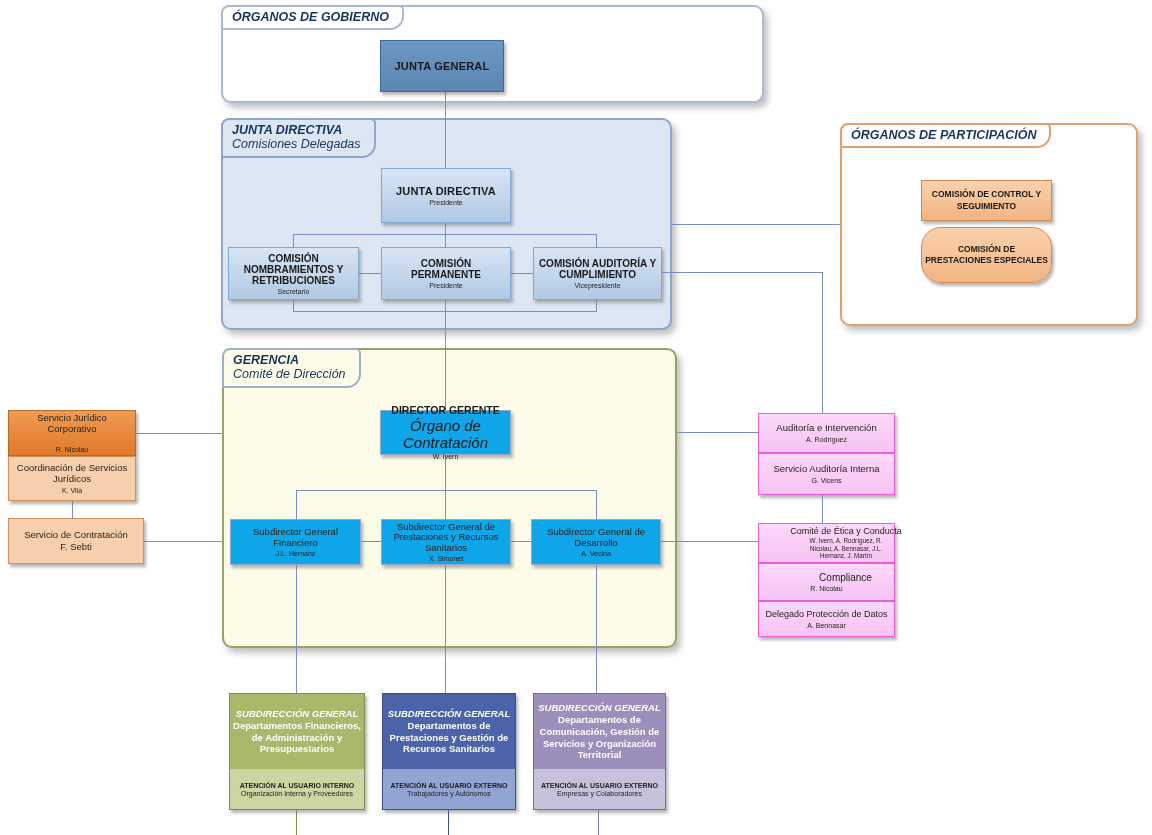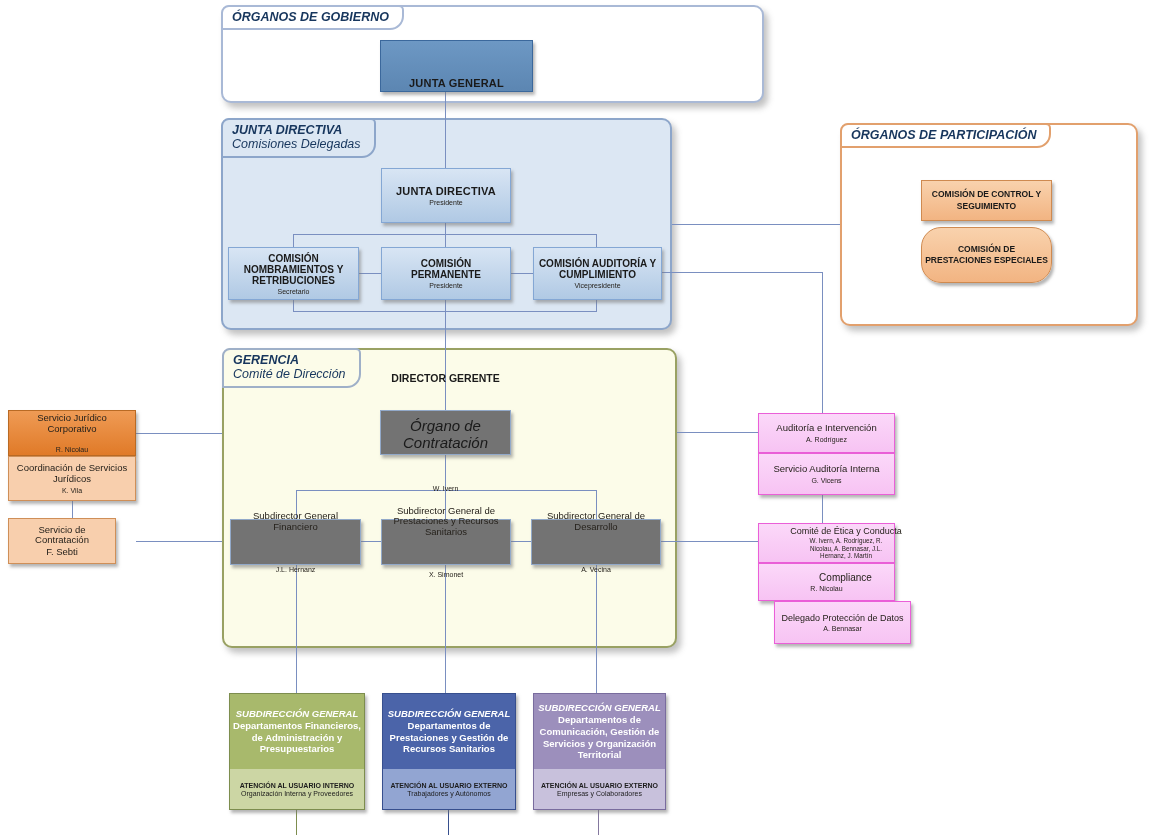--- a/index.html
+++ b/index.html
@@ -25,21 +25,21 @@
   .node {
     position:absolute; display:flex; flex-direction:column; align-items:center;
     justify-content:center; text-align:center; padding:2px 3px;
     box-shadow:2px 3px 3px rgba(120,120,120,0.55);
   }
   .blue-grad   { background:linear-gradient(#d8e5f4,#b0c9e4); border:1px solid #84a7d4; }
   .steel       { background:linear-gradient(#6d98c4,#5c86b2); border:1px solid #3b689c; }
   .orange-grad { background:linear-gradient(#f9d2ad,#f2b482); border:1px solid #cf8a50; }
   .orange-dark { background:linear-gradient(#ef9b55,#e07a28); border:1px solid #b96a24;justify-content:space-between; }
   .orange-light{ background:#f8cfad; border:1px solid #cf8f58; }
-  .yellow      { background:#737373; border:1px solid #92a9c9;gap:32px; }
+  .yellow      { background:#0ea5e9; border:1px solid #92a9c9; }
   .pink        { background:linear-gradient(#fbd8f9,#f7c3f3); border:1px solid #ea5fd8; }
   .t-lg { font-weight:bold; font-size:11px; letter-spacing:0.2px; }
   .t-md { font-weight:bold; font-size:10px; line-height:1.1; }
   .t-sm { font-size:9.5px; line-height:1.12; color:#26221c; }
   .t-nw { white-space:nowrap; font-size:9px; }
   .t-it { font-style:italic; font-size:15px; }
   .t-xs { font-size:7px; margin-top:2px; color:#26221c; }
   .t-xxs{ font-size:6.3px; line-height:1.2; margin-top:1px; color:#26221c; }
   .t-eq { font-size:9.5px; margin-top:1px; }
   
@@ -112,21 +112,21 @@
   <div class="cl h" style="left:136px;top:433px;width:86px;"></div>
   <div class="cl h" style="left:136px;top:541px;width:86px;"></div>
   <div class="cl v" style="left:72px;top:501px;height:17px;"></div>
   <div class="cl v" style="left:296px;top:565px;height:128px;"></div>
   <div class="cl v" style="left:445px;top:565px;height:128px;"></div>
   <div class="cl v" style="left:596px;top:565px;height:128px;"></div>
   <div class="cl v" style="left:296px;top:810px;height:25px;background:#7d8d4e;"></div>
   <div class="cl v" style="left:448px;top:810px;height:25px;background:#374f8e;"></div>
   <div class="cl v" style="left:598px;top:810px;height:25px;background:#84789f;"></div>
 
-  <div class="node steel" style="left:380px;top:40px;width:153px;height:52px;justify-content:flex-end;">
+  <div class="node steel" style="left:380px;top:40px;width:124px;height:52px;">
     <span class="t-lg">JUNTA GENERAL</span>
   </div>
 
   <div class="node blue-grad" style="left:381px;top:168px;width:130px;height:55px;">
     <span class="t-lg">JUNTA DIRECTIVA</span>
     <span class="t-xs">Presidente</span>
   </div>
   <div class="node blue-grad" style="left:228px;top:247px;width:131px;height:53px;">
     <span class="t-md">COMISIÓN NOMBRAMIENTOS Y RETRIBUCIONES</span>
     <span class="t-xs">Secretario</span>
@@ -166,42 +166,42 @@
   </div>
 
   <div class="node orange-dark" style="left:8px;top:410px;width:128px;height:46px;">
     <span class="t-sm">Servicio Jurídico Corporativo</span>
     <span class="t-xs">R. Nicolau</span>
   </div>
   <div class="node orange-light" style="left:8px;top:456px;width:128px;height:45px;">
     <span class="t-sm">Coordinación de Servicios Jurídicos</span>
     <span class="t-xs">K. Vila</span>
   </div>
-  <div class="node orange-light" style="left:8px;top:518px;width:108px;height:46px;">
+  <div class="node orange-light" style="left:8px;top:518px;width:136px;height:46px;">
     <span class="t-sm">Servicio de Contratación</span>
     <span class="t-sm t-eq">F. Sebti</span>
   </div>
 
   <div class="node pink" style="left:758px;top:413px;width:137px;height:40px;">
     <span class="t-sm">Auditoría e Intervención</span>
     <span class="t-xs">A. Rodríguez</span>
   </div>
   <div class="node pink" style="left:758px;top:453px;width:137px;height:42px;">
     <span class="t-sm">Servicio Auditoría Interna</span>
     <span class="t-xs">G. Vicens</span>
   </div>
   <div class="node pink" style="left:758px;top:523px;width:137px;height:40px;padding-left:42px;">
     <span class="t-sm t-nw">Comité de Ética y Conducta</span>
     <span class="t-xxs">W. Ivern, A. Rodríguez, R. Nicolau, A. Bennasar, J.L. Hernanz, J. Martín</span>
   </div>
   <div class="node pink" style="left:758px;top:563px;width:137px;height:38px;">
     <span class="t-sm" style="font-size:10px;margin-left:38px;">Compliance</span>
     <span class="t-xs">R. Nicolau</span>
   </div>
-  <div class="node pink" style="left:758px;top:601px;width:137px;height:43px;margin-left:16px;">
+  <div class="node pink" style="left:758px;top:601px;width:137px;height:36px;">
     <span class="t-sm t-nw">Delegado Protección de Datos</span>
     <span class="t-xs">A. Bennasar</span>
   </div>
 
   <div class="tri green" style="left:229px;top:693px;width:136px;height:117px;">
     <div class="head">
       <span class="sg-title">SUBDIRECCIÓN GENERAL</span>
       <span class="sg-dept">Departamentos Financieros, de Administración y Presupuestarios</span>
     </div>
     <div class="foot">

